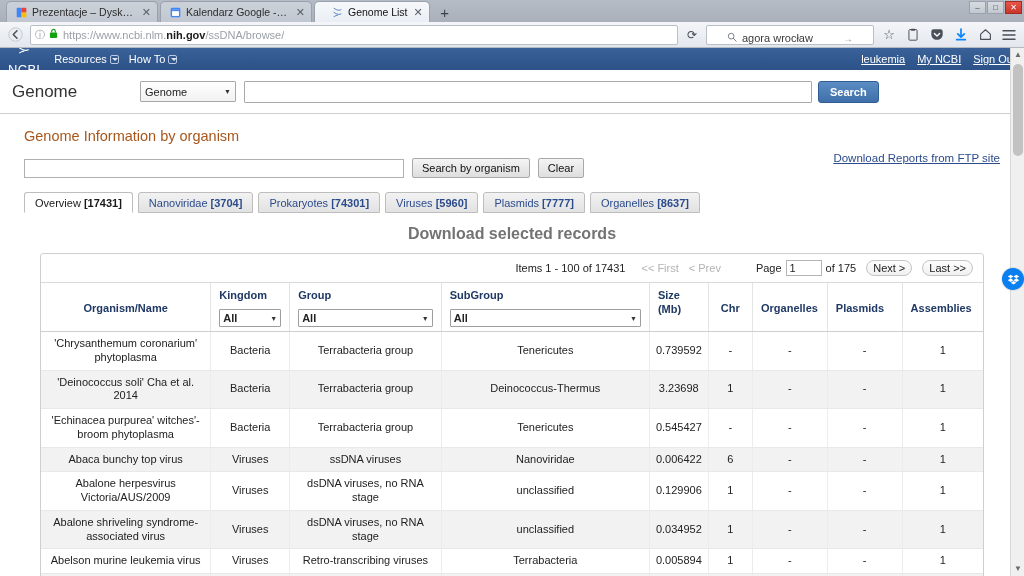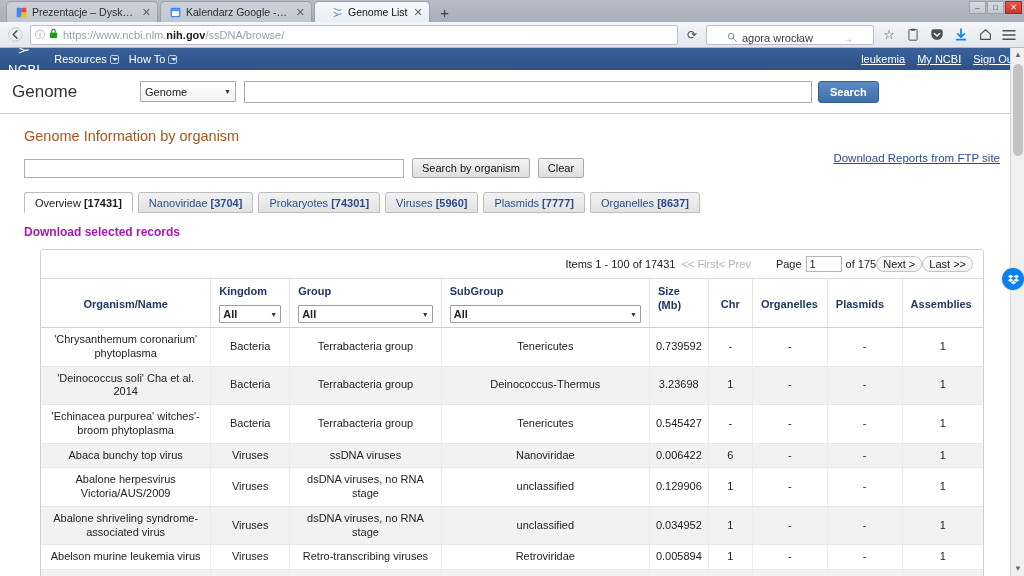--- a/index.html
+++ b/index.html
@@ -214,33 +214,33 @@
     font-size: 11px; color:#2b4b8c;
     display:flex; align-items:center;
   }
   .gtab.active {
     background:#ffffff; border-bottom-color:#ffffff;
     color:#1a1a1a;
   }
   .gtab b { font-weight: bold; }
 
   .dl-selected {
-    text-align:left; font-size: 12px; color:#a21caf; font-weight:bold;
+    text-align:center; font-size: 16px; color:#737373; font-weight:bold;
     margin: 12px 0 10px 0;
   }
 
   
   .panel {
     border: 1px solid #cfcfcf; border-radius: 3px;
     margin: 0 16px 0 16px;
     background:#fff;
   }
   .pager {
     display:flex; align-items:center; justify-content:flex-end;
-    padding: 6px 10px; font-size: 11px; color:#222;
+    gap: 10px; padding: 6px 10px; font-size: 11px; color:#222;
     border-bottom: 1px solid #dadada;
   }
   .pager .items { margin-right: 6px; }
   .pager .disabled { color:#b3b3b3; }
   .pager .pbtn {
     border:1px solid #c4c4c4; border-radius:8px; padding: 1px 6px;
     background: linear-gradient(to bottom,#fdfdfd,#f1f1f1); color:#222;
   }
   .pager .pageinput {
     width: 36px; height: 16px; border:1px solid #b5b5b5; background:#fff;
@@ -598,21 +598,21 @@
                 <td>0.034952</td>
                 <td>1</td>
                 <td>-</td>
                 <td>-</td>
                 <td style="border-right: none;">1</td>
               </tr>
               <tr>
                 <td class="org">Abelson murine leukemia virus</td>
                 <td>Viruses</td>
                 <td>Retro-transcribing viruses</td>
-                <td>Retroviridae</td>
+                <td>Terrabacteria</td>
                 <td>0.005894</td>
                 <td>1</td>
                 <td>-</td>
                 <td>-</td>
                 <td style="border-right: none;">1</td>
               </tr>
               <tr class="alt">
                 <td class="org">Abiotrophia defectiva</td>
                 <td>Bacteria</td>
                 <td>Terrabacteria group</td>

